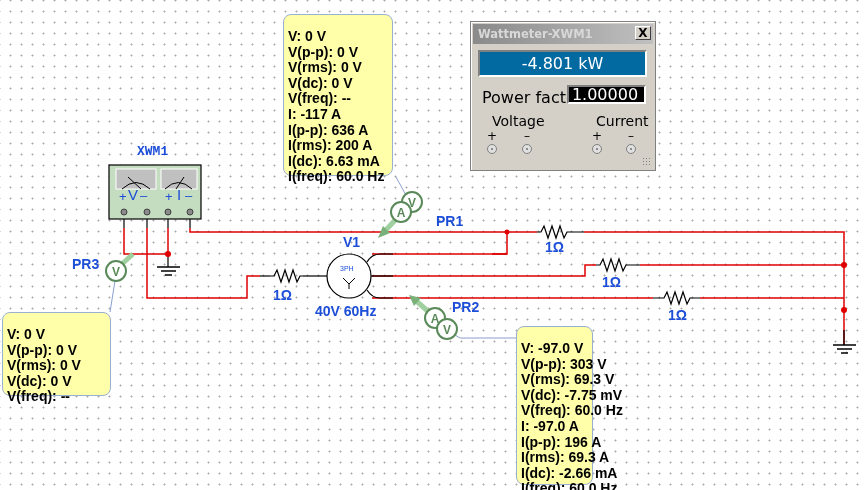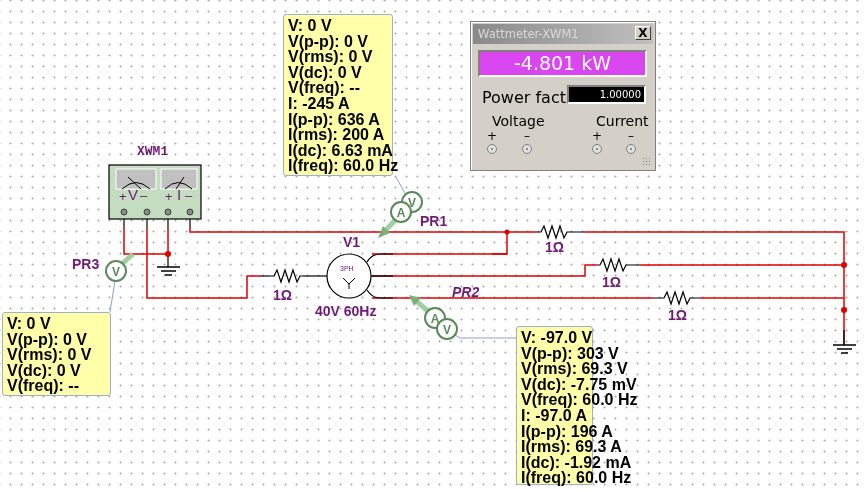--- a/index.html
+++ b/index.html
@@ -5,57 +5,57 @@
   html, body { margin:0; padding:0; }
   body {
     width:865px; height:490px; overflow:hidden; position:relative;
     background-color:#ffffff;
     background-image: radial-gradient(circle, #a8a8a8 0.9px, transparent 1.1px);
     background-size: 11px 11px;
     background-position: 5px 6px;
     font-family: "Liberation Sans", sans-serif;
   }
   svg.schem { position:absolute; left:0; top:0; }
-  .lbl { position:absolute; font-family:"Liberation Sans", sans-serif; font-weight:bold; color:#701a75; white-space:nowrap; }
+  .lbl { position:absolute; font-family:"Liberation Sans", sans-serif; font-weight:bold; color:#1d4ed8; white-space:nowrap; }
   .lbl-14 { font-size:14px; }
   .lbl-mono { font-family:"Liberation Mono", monospace; font-size:13px; font-weight:bold; }
   .probe-box {
-    position:absolute; background:#ffffaa; border:1px solid #9ab0d0; border-radius:3px;
-    font-family:"Liberation Sans", sans-serif; font-weight:bold; font-size:16px; color:#000;
-    padding:3px 5px 3px 4px; line-height:15.6px; box-sizing:border-box;
+    position:absolute; background:#ffffaa; border:1px solid #9ab0d0; border-radius:8px;
+    font-family:"Liberation Sans", sans-serif; font-weight:bold; font-size:14px; color:#000;
+    padding:14px 5px 3px 4px; line-height:15.6px; box-sizing:border-box;
   }
   .probe-line { display:block; white-space:nowrap; }
   
   .wm {
     position:absolute; left:470px; top:21px; width:186px; height:150px;
     background:#d4d0c8; border:1px solid #808080; box-shadow: inset 1px 1px 0 #fff;
     box-sizing:border-box;
   }
   .wm-title {
     position:absolute; left:2px; top:2px; right:2px; height:20px;
     background:linear-gradient(to right, #8a8a8a, #c0c0c0);
-    color:#d8d8d8; font-family:"DejaVu Sans", sans-serif; font-weight:normal; font-size:11.5px;
+    color:#d8d8d8; font-family:"DejaVu Sans", sans-serif; font-weight:bold; font-size:11.5px;
     line-height:20px; padding-left:5px; box-sizing:border-box;
   }
   .wm-close {
     position:absolute; right:4px; top:4px; width:16px; height:14px;
     background:#d4d0c8; border:1px solid; border-color:#fff #404040 #404040 #fff;
     font-size:12px; line-height:13px; text-align:center; color:#000; font-weight:bold;
     font-family:"DejaVu Sans", sans-serif; box-sizing:border-box;
   }
   .wm-display {
-    position:absolute; left:7px; top:28px; width:169px; height:27px; background:#d946ef;
+    position:absolute; left:7px; top:28px; width:169px; height:27px; background:#0369a1;
     border:2px solid; border-color:#808080 #fff #fff #808080; box-sizing:border-box;
-    color:#fff; font-family:"DejaVu Sans", sans-serif; font-size:19px; text-align:center; line-height:23px;
+    color:#fff; font-family:"DejaVu Sans", sans-serif; font-size:16px; text-align:center; line-height:23px;
   }
   .wm-pf-label { position:absolute; left:11px; top:66px; font-size:16px; font-family:"DejaVu Sans", sans-serif; color:#000; }
   .wm-pf {
     position:absolute; left:96px; top:63px; width:79px; height:19px; background:#000;
     border:2px solid; border-color:#808080 #fff #fff #808080; box-sizing:border-box;
-    color:#fff; font-family:"DejaVu Sans", sans-serif; font-size:10px; text-align:right; padding-right:3px; line-height:15px;
+    color:#fff; font-family:"DejaVu Sans", sans-serif; font-size:16px; text-align:center; padding-right:3px; line-height:15px;
   }
   .wm-grp { position:absolute; top:91px; font-size:14px; font-family:"DejaVu Sans", sans-serif; color:#000; }
   .wm-sign { position:absolute; top:108px; font-size:12px; font-family:"DejaVu Sans", sans-serif; color:#000; width:10px; text-align:center; line-height:12px; }
   .wm-term {
     position:absolute; top:122px; width:10px; height:10px; border-radius:50%;
     border:1px solid #808080; background:#e0e0e0; box-sizing:border-box;
   }
   .wm-term::after { content:""; position:absolute; left:3px; top:3px; width:2px; height:2px; border-radius:50%; background:#707070; }
   .wm-grip { position:absolute; right:3px; bottom:3px; width:10px; height:10px;
     background-image: radial-gradient(circle, #808080 0.8px, transparent 1px); background-size:3px 3px; }
@@ -190,47 +190,47 @@
 
 <div class="lbl lbl-14" style="left:343px; top:234px;">V1</div>
 <div class="lbl" style="left:340px; top:265px; font-size:7px; font-weight:normal;">3PH</div>
 <div class="lbl lbl-14" style="left:315px; top:303px;">40V 60Hz</div>
 
 <div class="lbl lbl-14" style="left:273px; top:287px;">1Ω</div>
 <div class="lbl lbl-14" style="left:545px; top:239px;">1Ω</div>
 <div class="lbl lbl-14" style="left:602px; top:274px;">1Ω</div>
 <div class="lbl lbl-14" style="left:668px; top:307px;">1Ω</div>
 
-<div class="lbl lbl-14" style="left:420px; top:213px;">PR1</div>
-<div class="lbl lbl-14" style="left:452px; top:284px;font-style:italic;">PR2</div>
+<div class="lbl lbl-14" style="left:436px; top:213px;">PR1</div>
+<div class="lbl lbl-14" style="left:452px; top:299px;">PR2</div>
 <div class="lbl lbl-14" style="left:72px; top:256px;">PR3</div>
 
 <div class="probe-box" style="left:283px; top:14px; width:110px; height:162px;">
   <span class="probe-line">V: 0 V</span>
   <span class="probe-line">V(p-p): 0 V</span>
   <span class="probe-line">V(rms): 0 V</span>
   <span class="probe-line">V(dc): 0 V</span>
   <span class="probe-line">V(freq): --</span>
-  <span class="probe-line">I: -245 A</span>
+  <span class="probe-line">I: -117 A</span>
   <span class="probe-line">I(p-p): 636 A</span>
   <span class="probe-line">I(rms): 200 A</span>
   <span class="probe-line">I(dc): 6.63 mA</span>
   <span class="probe-line">I(freq): 60.0 Hz</span>
 </div>
 
 <div class="probe-box" style="left:516px; top:326px; width:77px; height:159px;">
   <span class="probe-line">V: -97.0 V</span>
   <span class="probe-line">V(p-p): 303 V</span>
   <span class="probe-line">V(rms): 69.3 V</span>
   <span class="probe-line">V(dc): -7.75 mV</span>
   <span class="probe-line">V(freq): 60.0 Hz</span>
   <span class="probe-line">I: -97.0 A</span>
   <span class="probe-line">I(p-p): 196 A</span>
   <span class="probe-line">I(rms): 69.3 A</span>
-  <span class="probe-line">I(dc): -1.92 mA</span>
+  <span class="probe-line">I(dc): -2.66 mA</span>
   <span class="probe-line">I(freq): 60.0 Hz</span>
 </div>
 
 <div class="probe-box" style="left:2px; top:312px; width:109px; height:84px;">
   <span class="probe-line">V: 0 V</span>
   <span class="probe-line">V(p-p): 0 V</span>
   <span class="probe-line">V(rms): 0 V</span>
   <span class="probe-line">V(dc): 0 V</span>
   <span class="probe-line">V(freq): --</span>
 </div>

